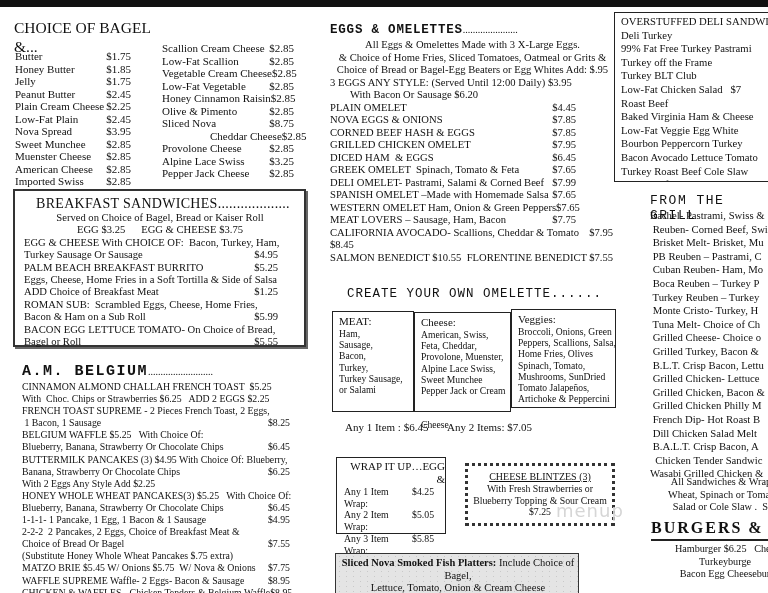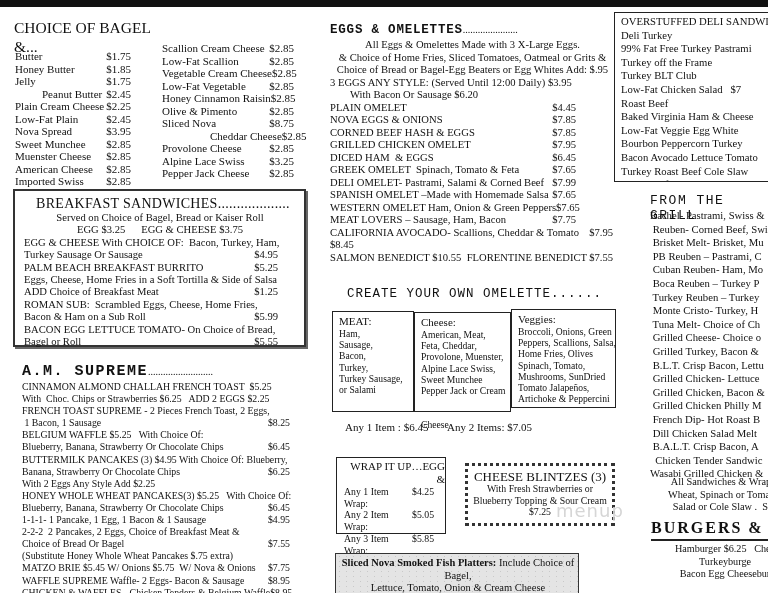--- a/index.html
+++ b/index.html
@@ -33,21 +33,21 @@
   
   #cyo-title { left: 347px; top: 287px; font-size: 12.5px; letter-spacing: 1px; }
   #cyo { left: 332px; top: 311px; width: 284px; height: 101px; display: flex; }
   #cyo .col { border: 1px solid #222; padding: 3px 0 0 6px; font-size: 9.6px; line-height: 11.2px; }
   #cyo .col .hd { font-size: 11px; line-height: 13px; }
   #cyo-prices { left: 345px; top: 421px; width: 270px; font-size: 11px; line-height: 13px; }
 
   #wrap { left: 336px; top: 457px; width: 110px; height: 77px; padding: 2px 0 0 7px; font-size: 9.8px; line-height: 11.7px; }
   #wrap .hd { font-size: 11px; line-height: 13px; text-align: right; }
   #blintz { left: 465px; top: 463px; width: 150px; height: 63px; border: 3px dotted #333; padding: 4px 2px 0 2px; font-size: 9.8px; line-height: 11.7px; }
-  #blintz .hd { font-size: 13px; line-height: 13px; }
+  #blintz .hd { font-size: 10px; line-height: 13px; text-decoration: underline; }
   #watermark { left: 556px; top: 500px; font-family: "DejaVu Sans", sans-serif; font-size: 18px; color: #d6d6d6; letter-spacing: 1px; }
 
   #nova { left: 335px; top: 537px; width: 244px; height: 44px; background: #e4e4e4; border: 1.5px solid #333; padding: 3px 0 0 2px; font-size: 10.5px; line-height: 12.5px;
           background-image: radial-gradient(#c9c9c9 0.8px, transparent 1px); background-size: 7px 5px; margin-top: 16px; }
 
   
   #deli { left: 614px; top: 12px; width: 170px; height: 170px; padding: 2px 0 0 6px; font-size: 10.7px; line-height: 13.6px; }
   #grill-title { left: 650px; top: 193px; font-size: 13px; letter-spacing: 1.5px; }
   #grill { left: 650px; top: 209px; width: 140px; font-size: 10.7px; line-height: 13.6px; white-space: nowrap; }
   #grill-note { left: 653px; top: 476px; width: 140px; font-size: 10.3px; line-height: 12.5px; white-space: nowrap; text-align: center; }
@@ -71,21 +71,21 @@
     </div>
     <div class="row">
       <span style="white-space: pre;">Honey Butter</span>
       <span>$1.85</span>
     </div>
     <div class="row">
       <span style="white-space: pre;">Jelly</span>
       <span>$1.75</span>
     </div>
     <div class="row">
-      <span style="white-space: pre; margin-left: 27px;">Peanut Butter</span>
+      <span style="white-space: pre;">Peanut Butter</span>
       <span>$2.45</span>
     </div>
     <div class="row">
       <span style="white-space: pre; text-align: center;">Plain Cream Cheese</span>
       <span>$2.25</span>
     </div>
     <div class="row">
       <span style="white-space: pre;">Low-Fat Plain</span>
       <span>$2.45</span>
     </div>
@@ -200,21 +200,21 @@
       </div>
       <div class="row">
         <span style="white-space: pre;">Bagel or Roll</span>
         <span>$5.55</span>
       </div>
     </div>
 </div>
 
 <div id="am" class="abs">
   <div class="title">
-    <span class="mono">A.M. SUPREME</span><span style="font-size:10px;font-weight:normal;letter-spacing:0">..........................</span>
+    <span class="mono">A.M. BELGIUM</span><span style="font-size:10px;font-weight:normal;letter-spacing:0">..........................</span>
   </div>
   <div id="am-lines" style="padding-right:10px;">
       <div class="row">
         <span style="white-space: pre;">CINNAMON ALMOND CHALLAH FRENCH TOAST  $5.25</span>
         <span></span>
       </div>
       <div class="row">
         <span style="white-space: pre;">With  Choc. Chips or Strawberries $6.25   ADD 2 EGGS $2.25</span>
         <span></span>
       </div>
@@ -360,21 +360,21 @@
         <div style="white-space: pre;">Sausage,</div>
         <div style="white-space: pre;">Bacon,</div>
         <div style="white-space: pre;">Turkey,</div>
         <div style="white-space: pre;">Turkey Sausage,</div>
         <div style="white-space: pre;">or Salami</div>
       </div>
   </div>
   <div class="col" style="width:97px;margin-top:1px;">
     <div class="hd">Cheese:</div>
     <div id="cyo-cheese">
-        <div style="white-space: pre;">American, Meat,</div>
+        <div style="white-space: pre;">American, Swiss,</div>
         <div style="white-space: pre;">Feta, Cheddar,</div>
         <div style="white-space: pre;">Provolone, Muenster,</div>
         <div style="white-space: pre;">Alpine Lace Swiss,</div>
         <div style="white-space: pre;">Sweet Munchee</div>
         <div style="white-space: pre;">Pepper Jack or Cream</div>
         <div style="white-space: pre; margin-top: 23px;">Cheese</div>
       </div>
   </div>
   <div class="col" style="width:105px;margin-top:-2px;height:99px;">
     <div class="hd">Veggies:</div>

